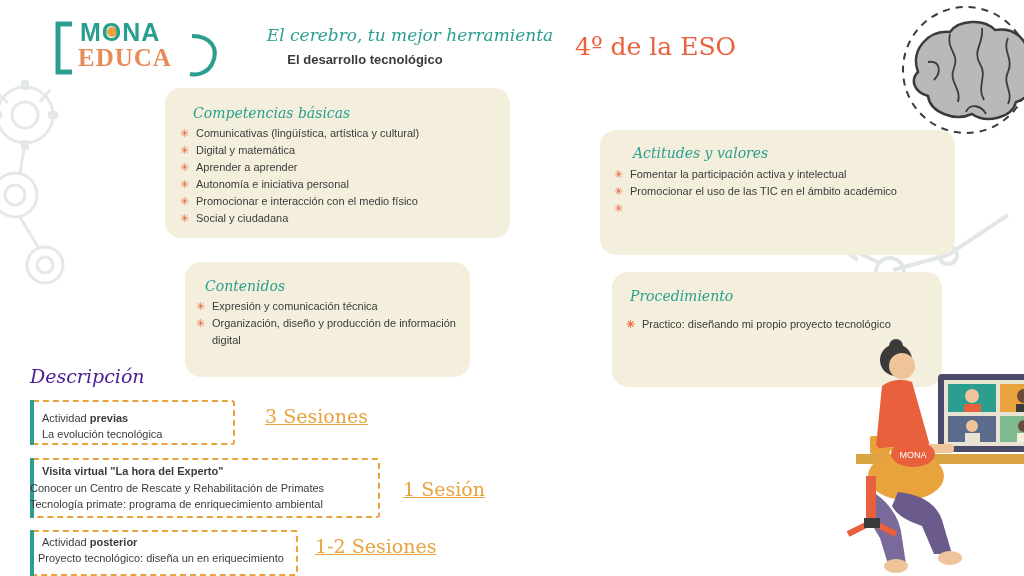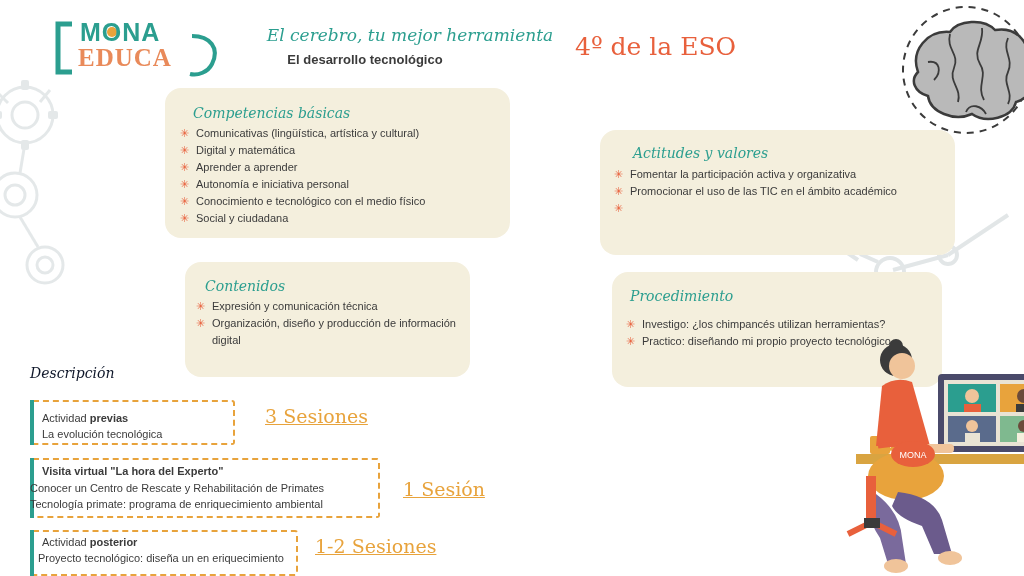--- a/index.html
+++ b/index.html
@@ -171,22 +171,22 @@
     text-align: justify;
   }
 
   
   .descripcion-title {
     position: absolute;
     left: 30px;
     top: 365px;
     font-family: "DejaVu Serif", serif;
     font-style: italic;
-    font-size: 14px;
-    color: #0f172a;
+    font-size: 19px;
+    color: #4c1d95;
   }
   .dashed-box {
     position: absolute;
     border: 2px dashed #e8a33c;
     border-radius: 3px;
     box-sizing: border-box;
   }
   .teal-bar {
     position: absolute;
     width: 4px;
@@ -283,43 +283,43 @@
   <div class="header-sub">El desarrollo tecnológico</div>
   <div class="course-badge">4º de la ESO</div>
 
   <div class="panel panel-competencias"></div>
   <div class="panel-title" style="left:193px; top:105px;">Competencias básicas</div>
   <ul class="bullet-list" style="left:180px; top:125px; width:330px;">
     <li><span class="star">✳</span><span>Comunicativas (lingüística, artística y cultural)</span></li>
     <li><span class="star">✳</span><span>Digital y matemática</span></li>
     <li><span class="star">✳</span><span>Aprender a aprender</span></li>
     <li><span class="star">✳</span><span>Autonomía e iniciativa personal</span></li>
-    <li><span class="star">✳</span><span>Conocimiento e tecnológico con el medio físico</span></li>
+    <li><span class="star">✳</span><span>Promocionar e interacción con el medio físico</span></li>
     <li><span class="star">✳</span><span>Social y ciudadana</span></li>
   </ul>
 
   <div class="panel panel-contenidos"></div>
   <div class="panel-title" style="left:205px; top:278px;">Contenidos</div>
   <ul class="bullet-list just" style="left:196px; top:298px; width:260px;">
     <li><span class="star">✳</span><span>Expresión y comunicación técnica</span></li>
     <li><span class="star">✳</span><span>Organización, diseño y producción de información digital</span></li>
   </ul>
 
   <div class="panel panel-actitudes"></div>
   <div class="panel-title" style="left:625px; top:145px;margin-left:8px;">Actitudes y valores</div>
   <ul class="bullet-list" style="left:614px; top:166px; width:320px;">
-    <li><span class="star">✳</span><span>Fomentar la participación activa y organizativa</span></li>
+    <li><span class="star">✳</span><span>Fomentar la participación activa y intelectual</span></li>
     <li><span class="star">✳</span><span>Promocionar el uso de las TIC en el ámbito académico</span></li>
     <li><span class="star">✳</span></li>
   </ul>
 
   <div class="panel panel-procedimiento"></div>
   <div class="panel-title" style="left:630px; top:288px;">Procedimiento</div>
   <ul class="bullet-list" style="left:626px; top:316px; width:300px; line-height:1.7;">
-    <li><span class="star">✳</span><span>Investigo: ¿los chimpancés utilizan herramientas?</span></li>
+    <li><span class="star">✳</span></li>
     <li><span class="star">✳</span><span>Practico: diseñando mi propio proyecto tecnológico</span></li>
   </ul>
 
   <div class="descripcion-title">Descripción</div>
 
   <div class="dashed-box" style="left:30px; top:400px; width:205px; height:45px;"></div>
   <div class="teal-bar" style="left:30px; top:400px; height:45px;"></div>
   <div class="box-line" style="left:42px; top:426px; width:190px;">La evolución tecnológica</div>
   <div class="box-line" style="left:42px; top:410px; width:190px;"><span>Actividad </span><b>previas</b></div>
   <div class="sessions" style="left:265px; top:405px;">3 Sesiones</div>

